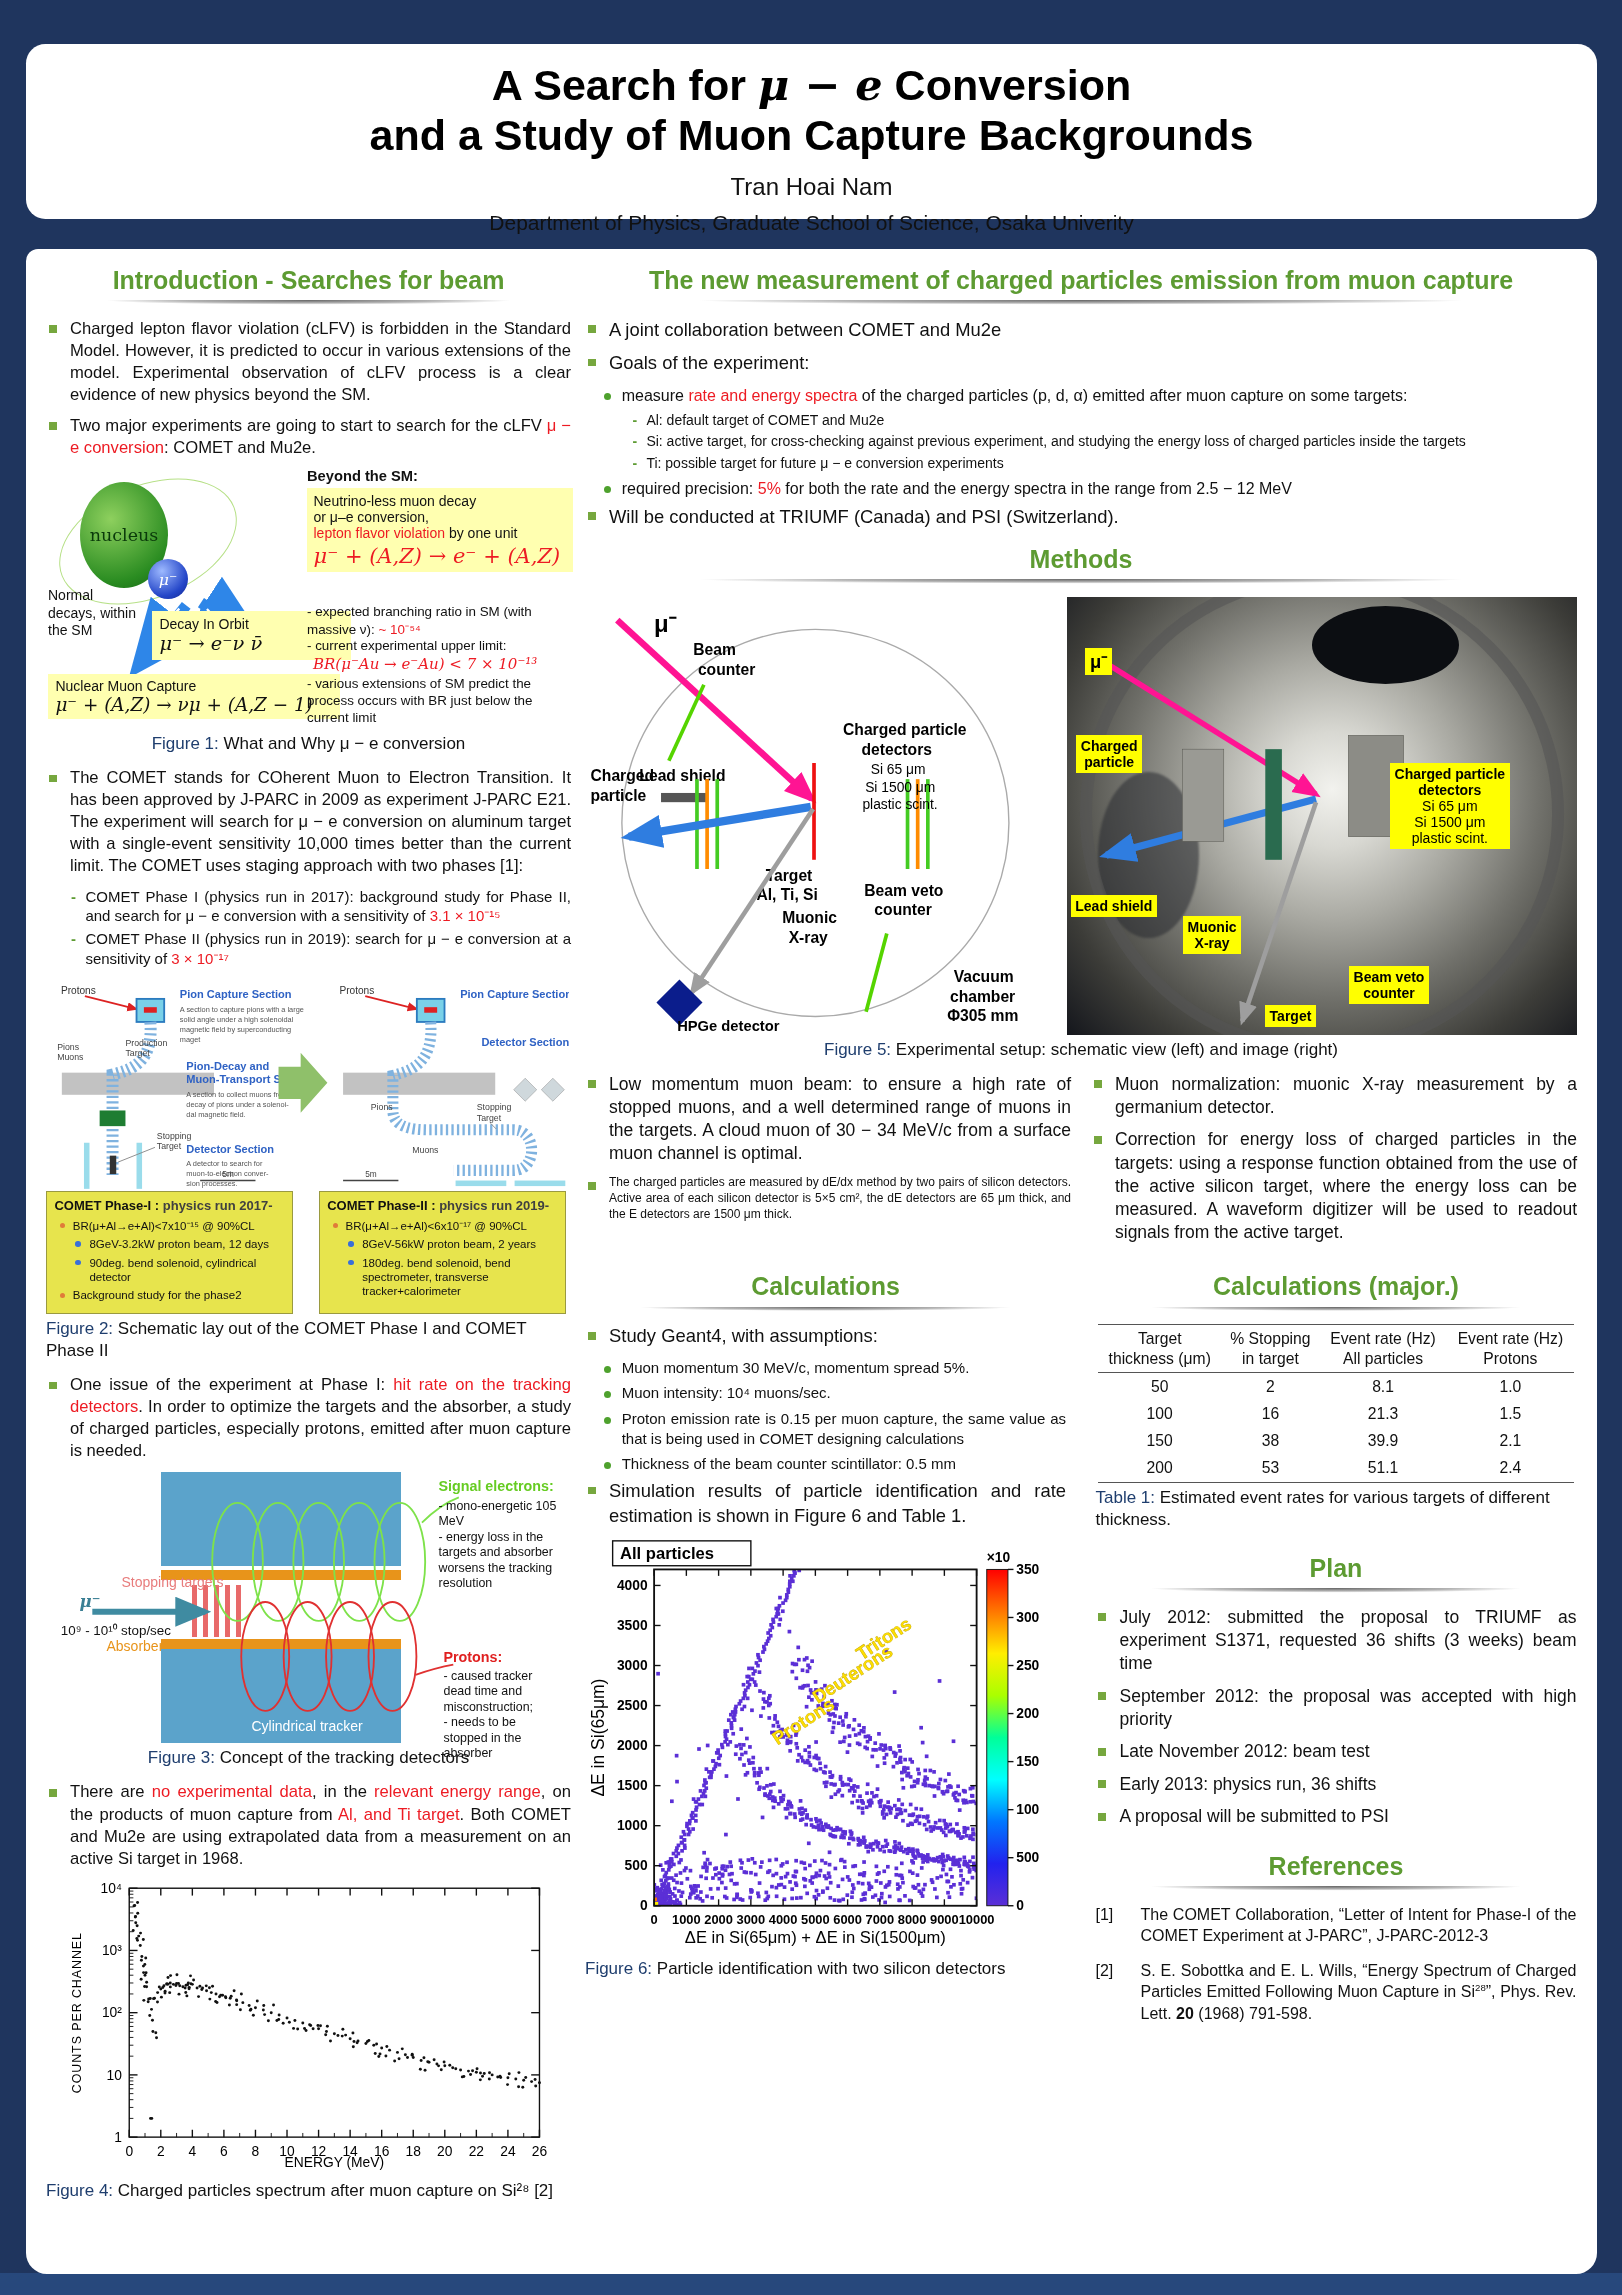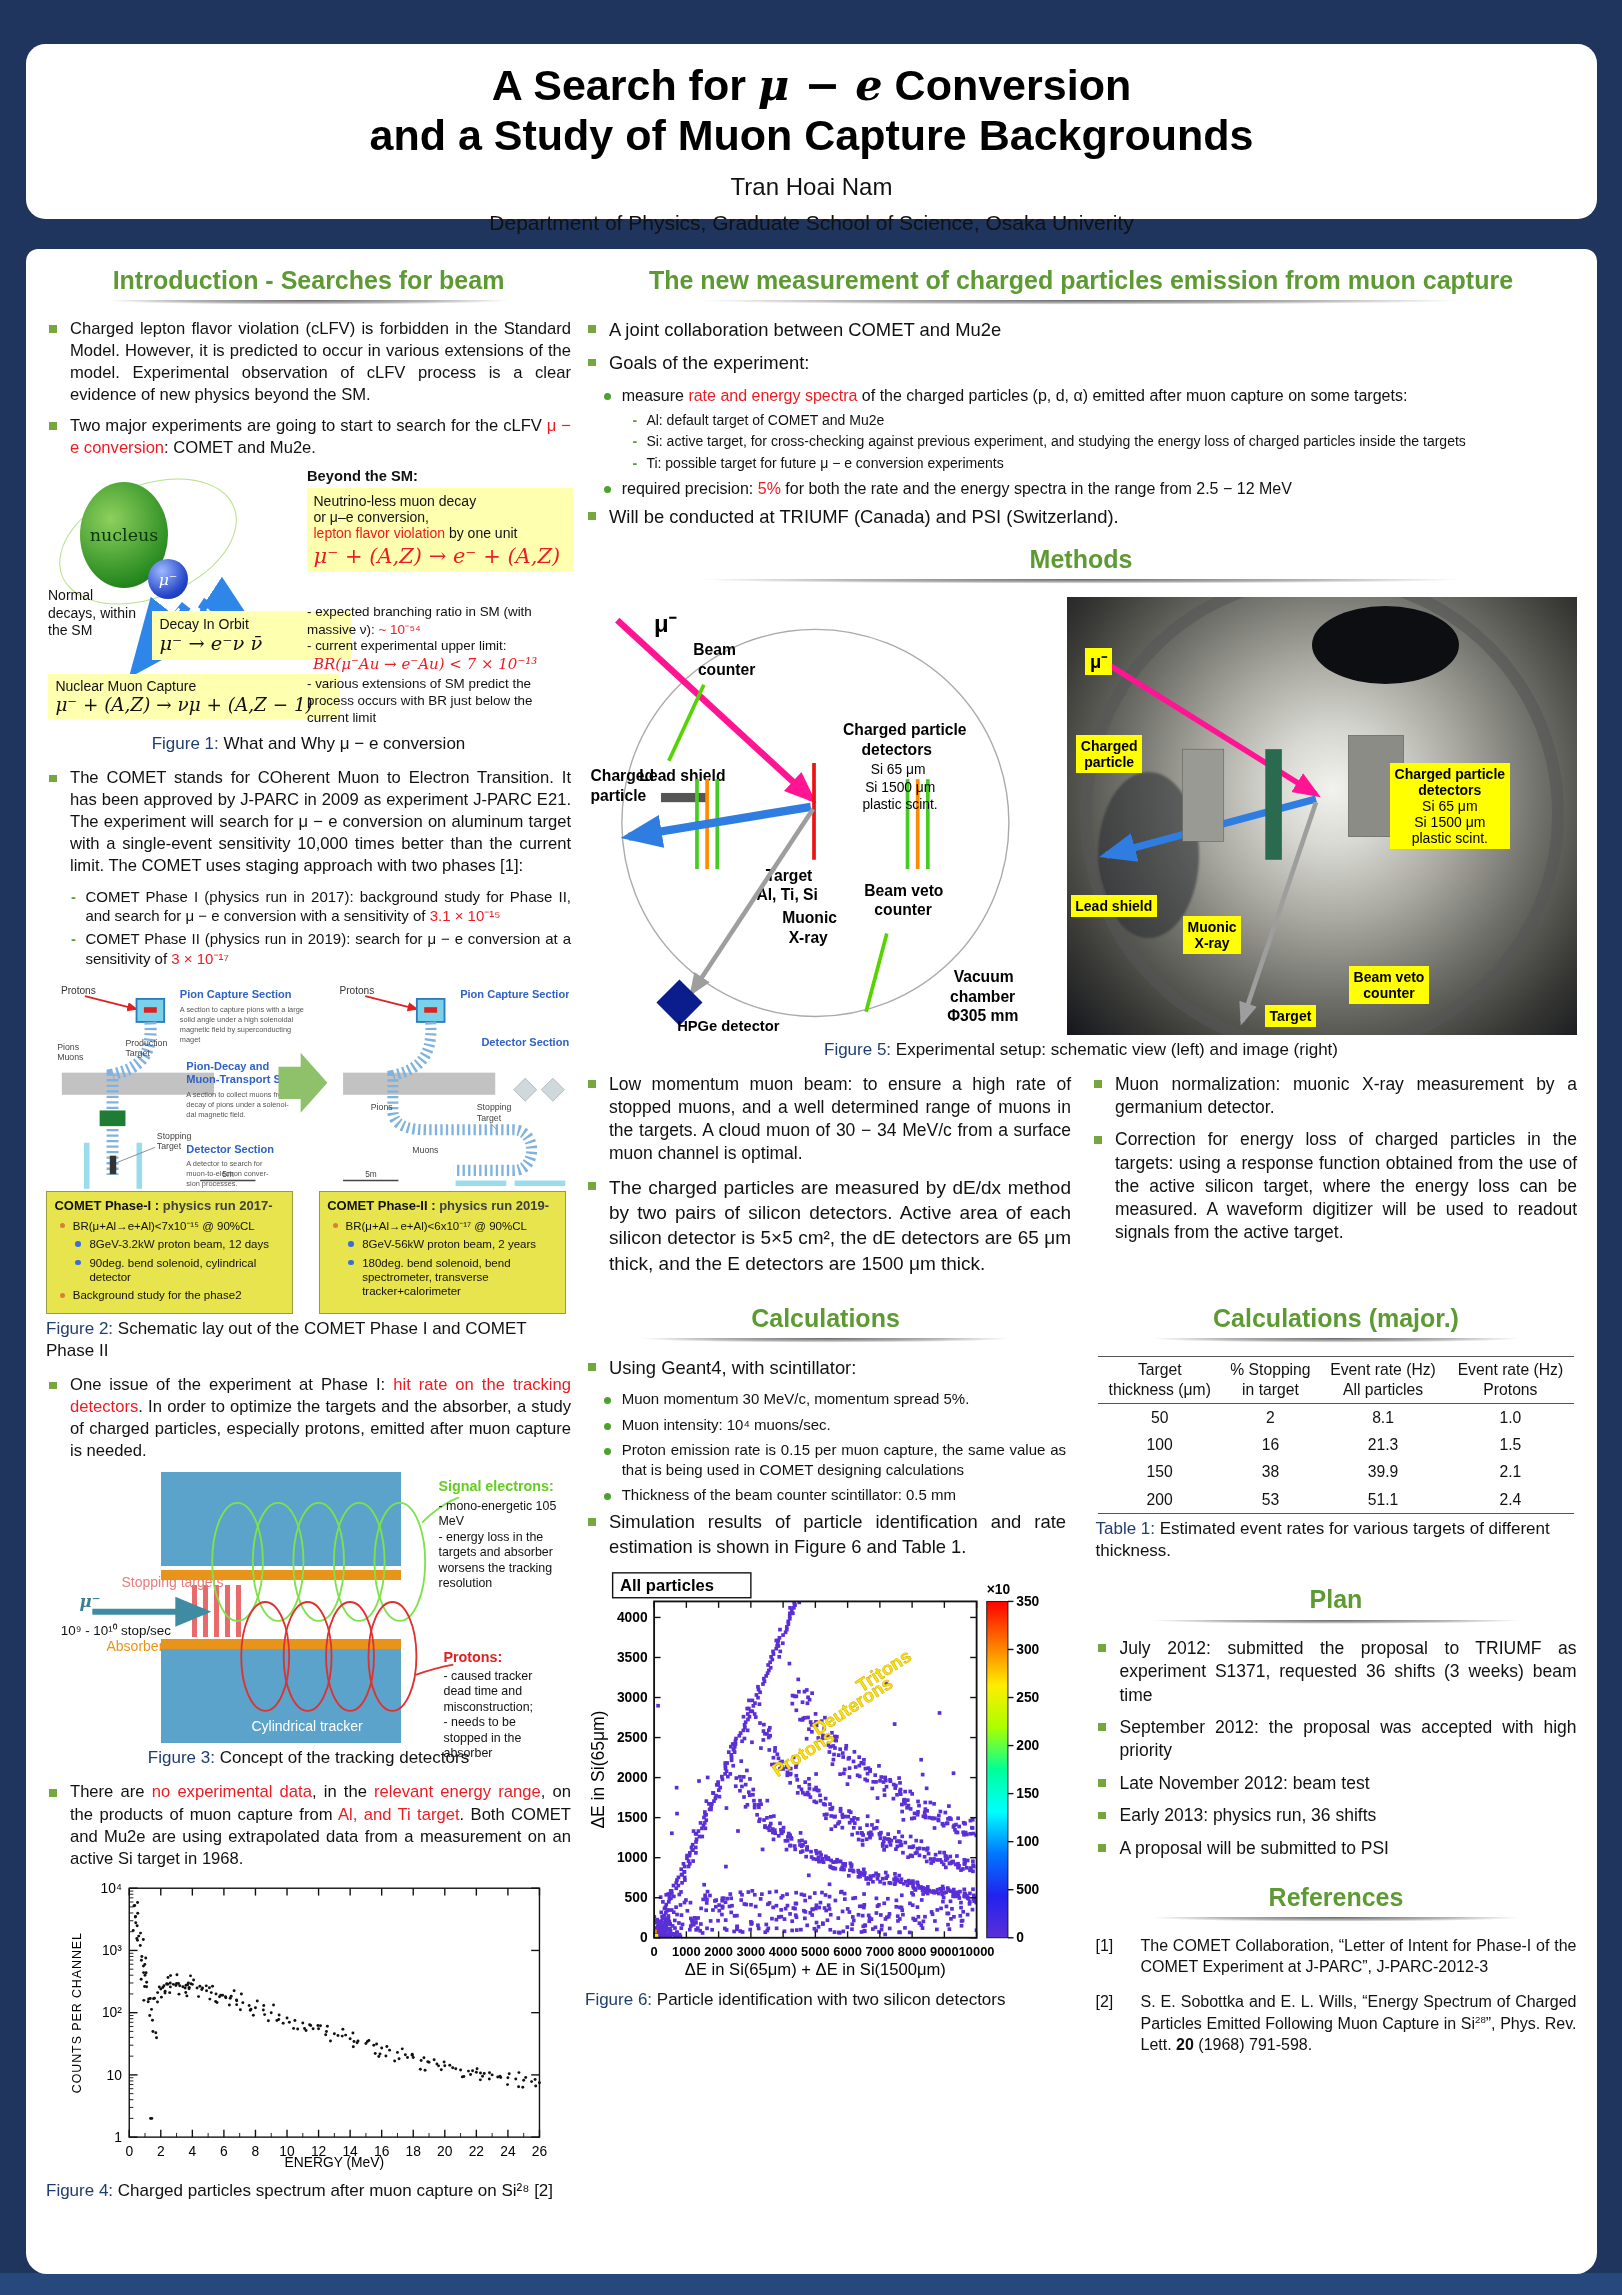--- a/index.html
+++ b/index.html
@@ -701,33 +701,33 @@
             <div style="font-weight:400;">Si 1500 μm</div>
             <div style="font-weight:400;">plastic scint.</div>
           </div>
         </div>
       </div>
       <div class="cap c"><span class="pre">Figure 5:</span><span> Experimental setup: schematic view (left) and image (right)</span></div>
 
       <div class="mcols">
         <div class="mcol">
           <div class="p bl" style="font-size:17.5px;">Low momentum muon beam: to ensure a high rate of stopped muons, and a well determined range of muons in the targets. A cloud muon of 30 − 34 MeV/c from a surface muon channel is optimal.</div>
-          <div class="p bl" style="font-size:19px;">The charged particles are measured by dE/dx method by two pairs of silicon detectors. Active area of each silicon detector is 5×5 cm², the dE detectors are 65 μm thick, and the E detectors are 1500 μm thick.</div>
+          <div class="p bl" style="font-size:12px;">The charged particles are measured by dE/dx method by two pairs of silicon detectors. Active area of each silicon detector is 5×5 cm², the dE detectors are 65 μm thick, and the E detectors are 1500 μm thick.</div>
         </div>
         <div class="mcol">
           <div class="p bl" style="font-size:17.5px;">Muon normalization: muonic X-ray measurement by a germanium detector.</div>
           <div class="p bl" style="font-size:17.5px;">Correction for energy loss of charged particles in the targets: using a response function obtained from the use of the active silicon target, where the energy loss can be measured. A waveform digitizer will be used to readout signals from the active target.</div>
         </div>
       </div>
 
       <div class="crow">
         <div class="ccol">
           <h2 class="sech">Calculations</h2>
           <div class="rule"></div>
-          <div class="p bl" style="font-size:18.4px;">Using Geant4, with scintillator:</div>
+          <div class="p bl" style="font-size:18.4px;">Study Geant4, with assumptions:</div>
           <div class="cl" style="font-size:15px;">Muon momentum 30 MeV/c, momentum spread 5%.</div>
           <div class="cl" style="font-size:15px;">Muon intensity: 10⁴ muons/sec.</div>
           <div class="cl" style="font-size:15px;">Proton emission rate is 0.15 per muon capture, the same value as that is being used in COMET designing calculations</div>
           <div class="cl" style="font-size:15px;">Thickness of the beam counter scintillator: 0.5 mm</div>
           <div class="p bl" style="font-size:18.4px;">Simulation results of particle identification and rate estimation is shown in Figure 6 and Table 1.</div>
           <div class="fig" style="width:481px;margin-top:9.2px;">
             <svg id="fig6-svg" width="481" height="415" viewBox="0 0 1044 900">
                 <defs>
                   <clipPath id="plotclip">
                     <rect x="150" y="70" width="700" height="730"></rect>

